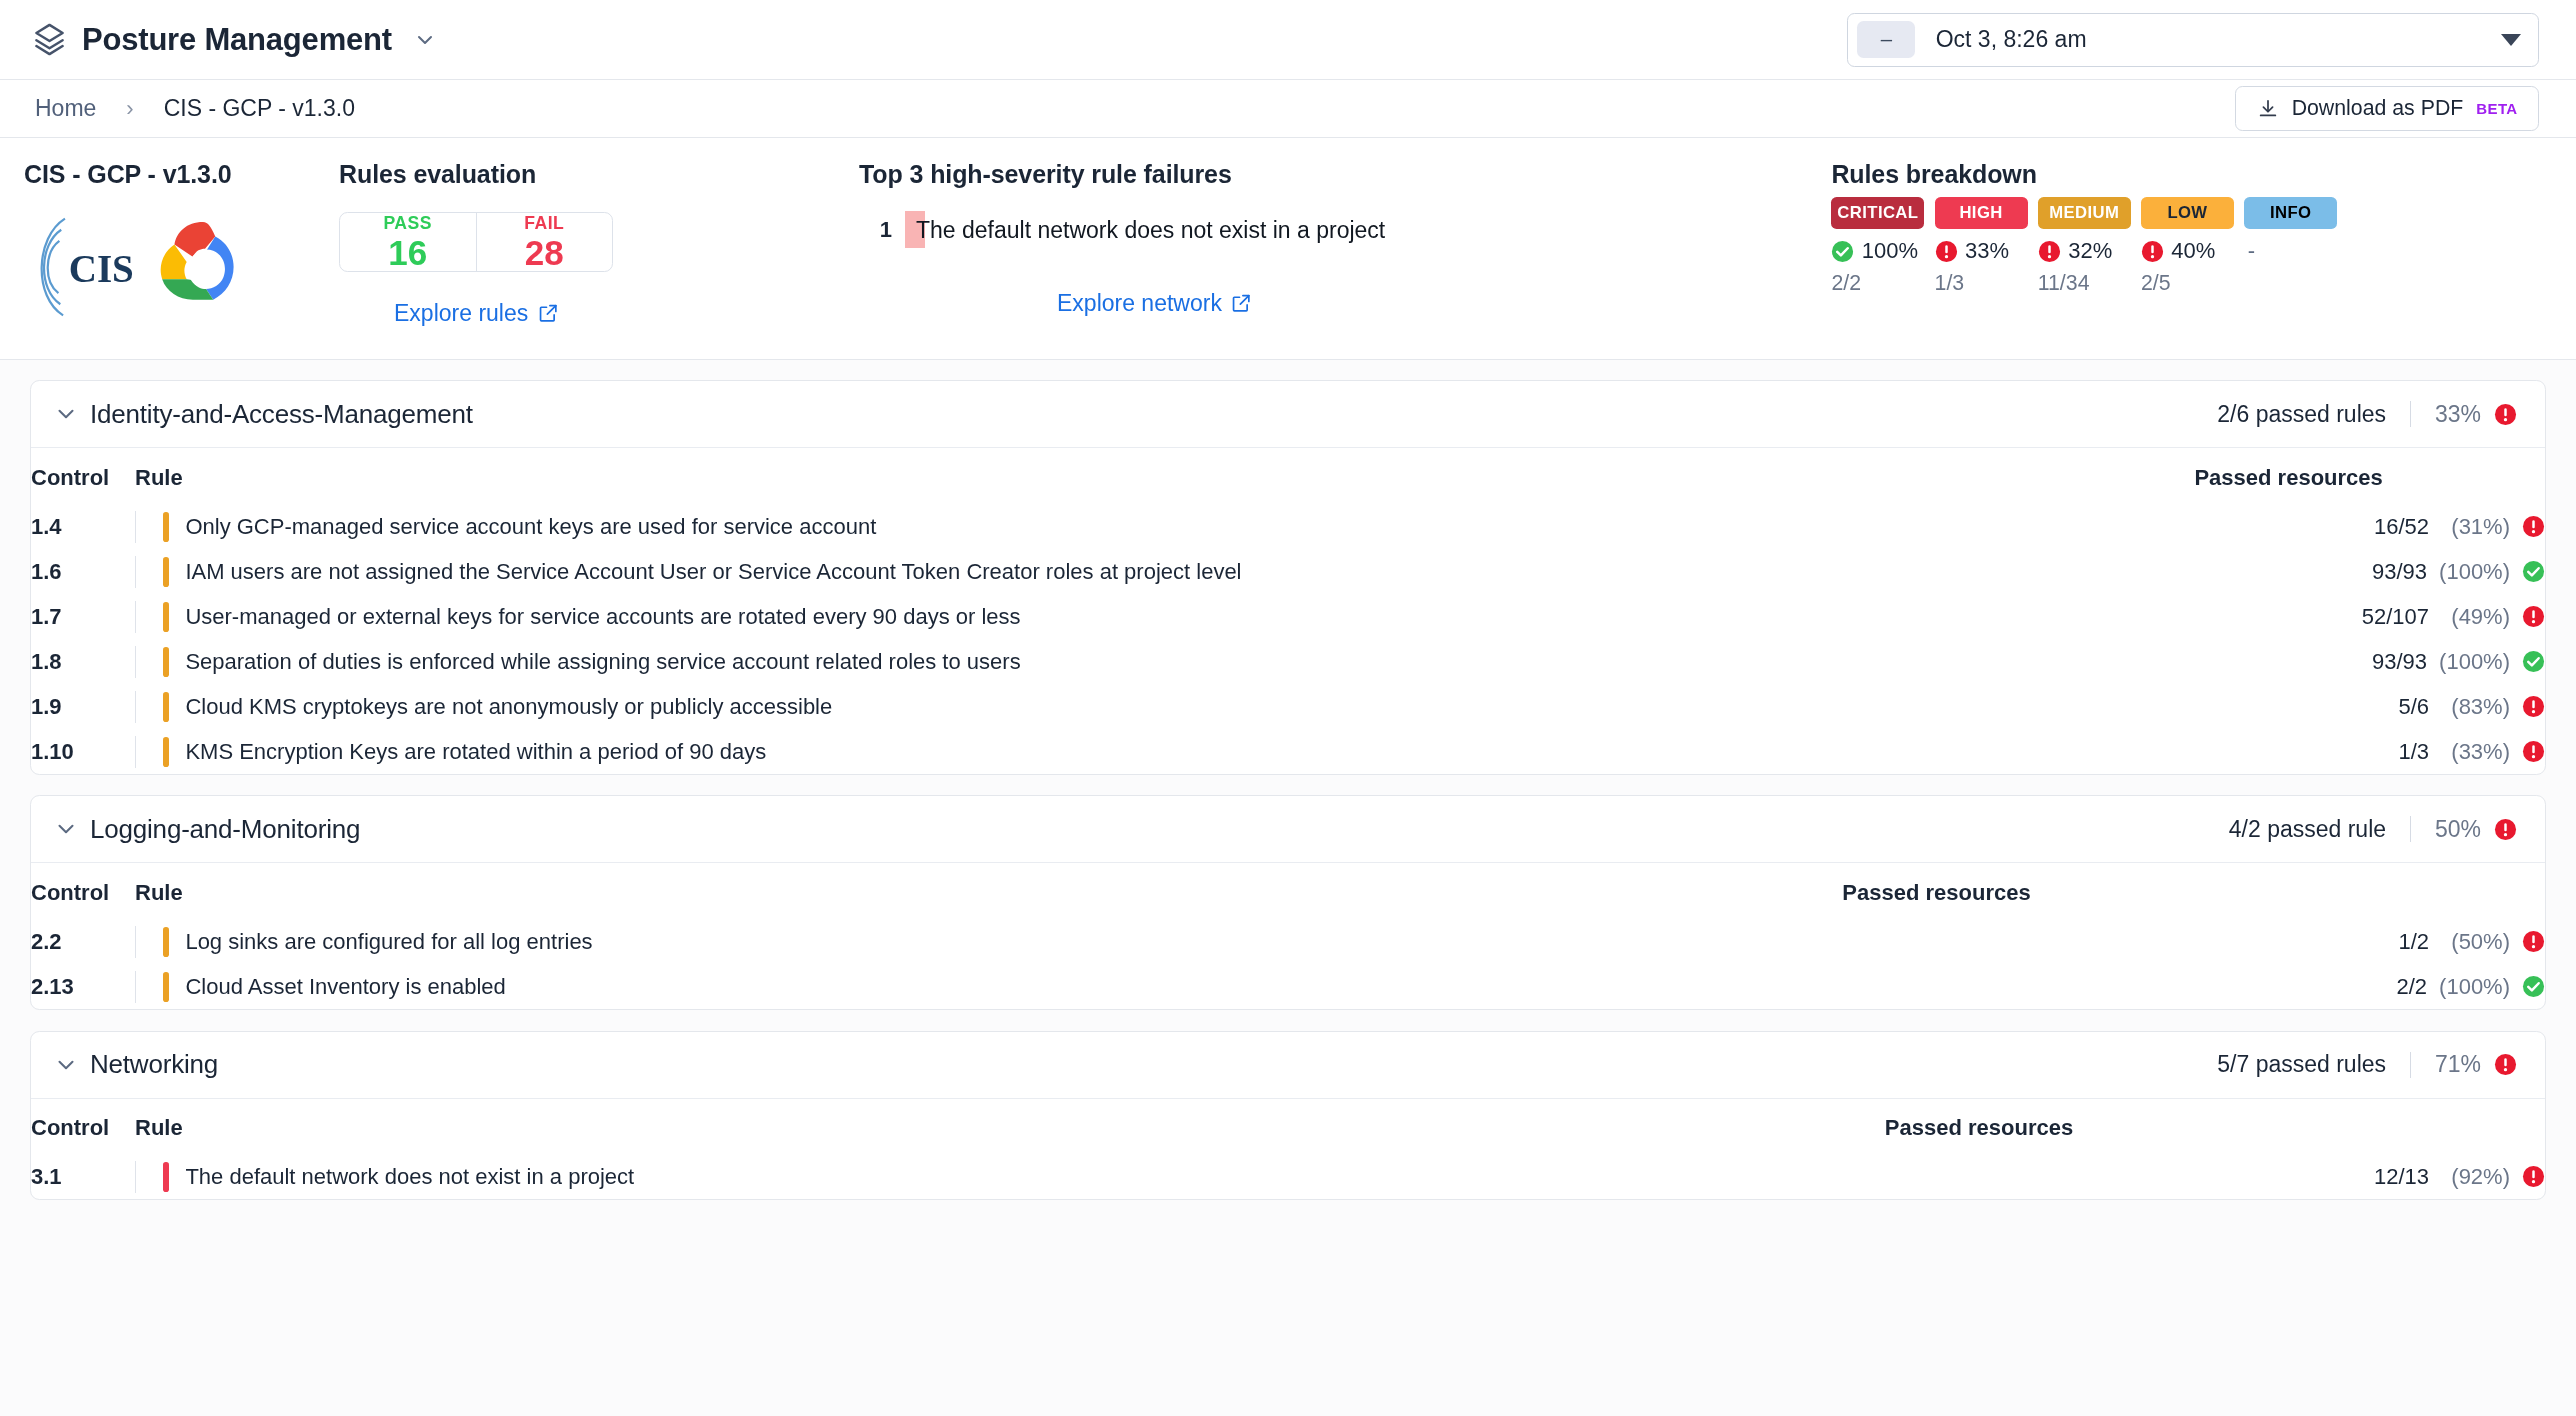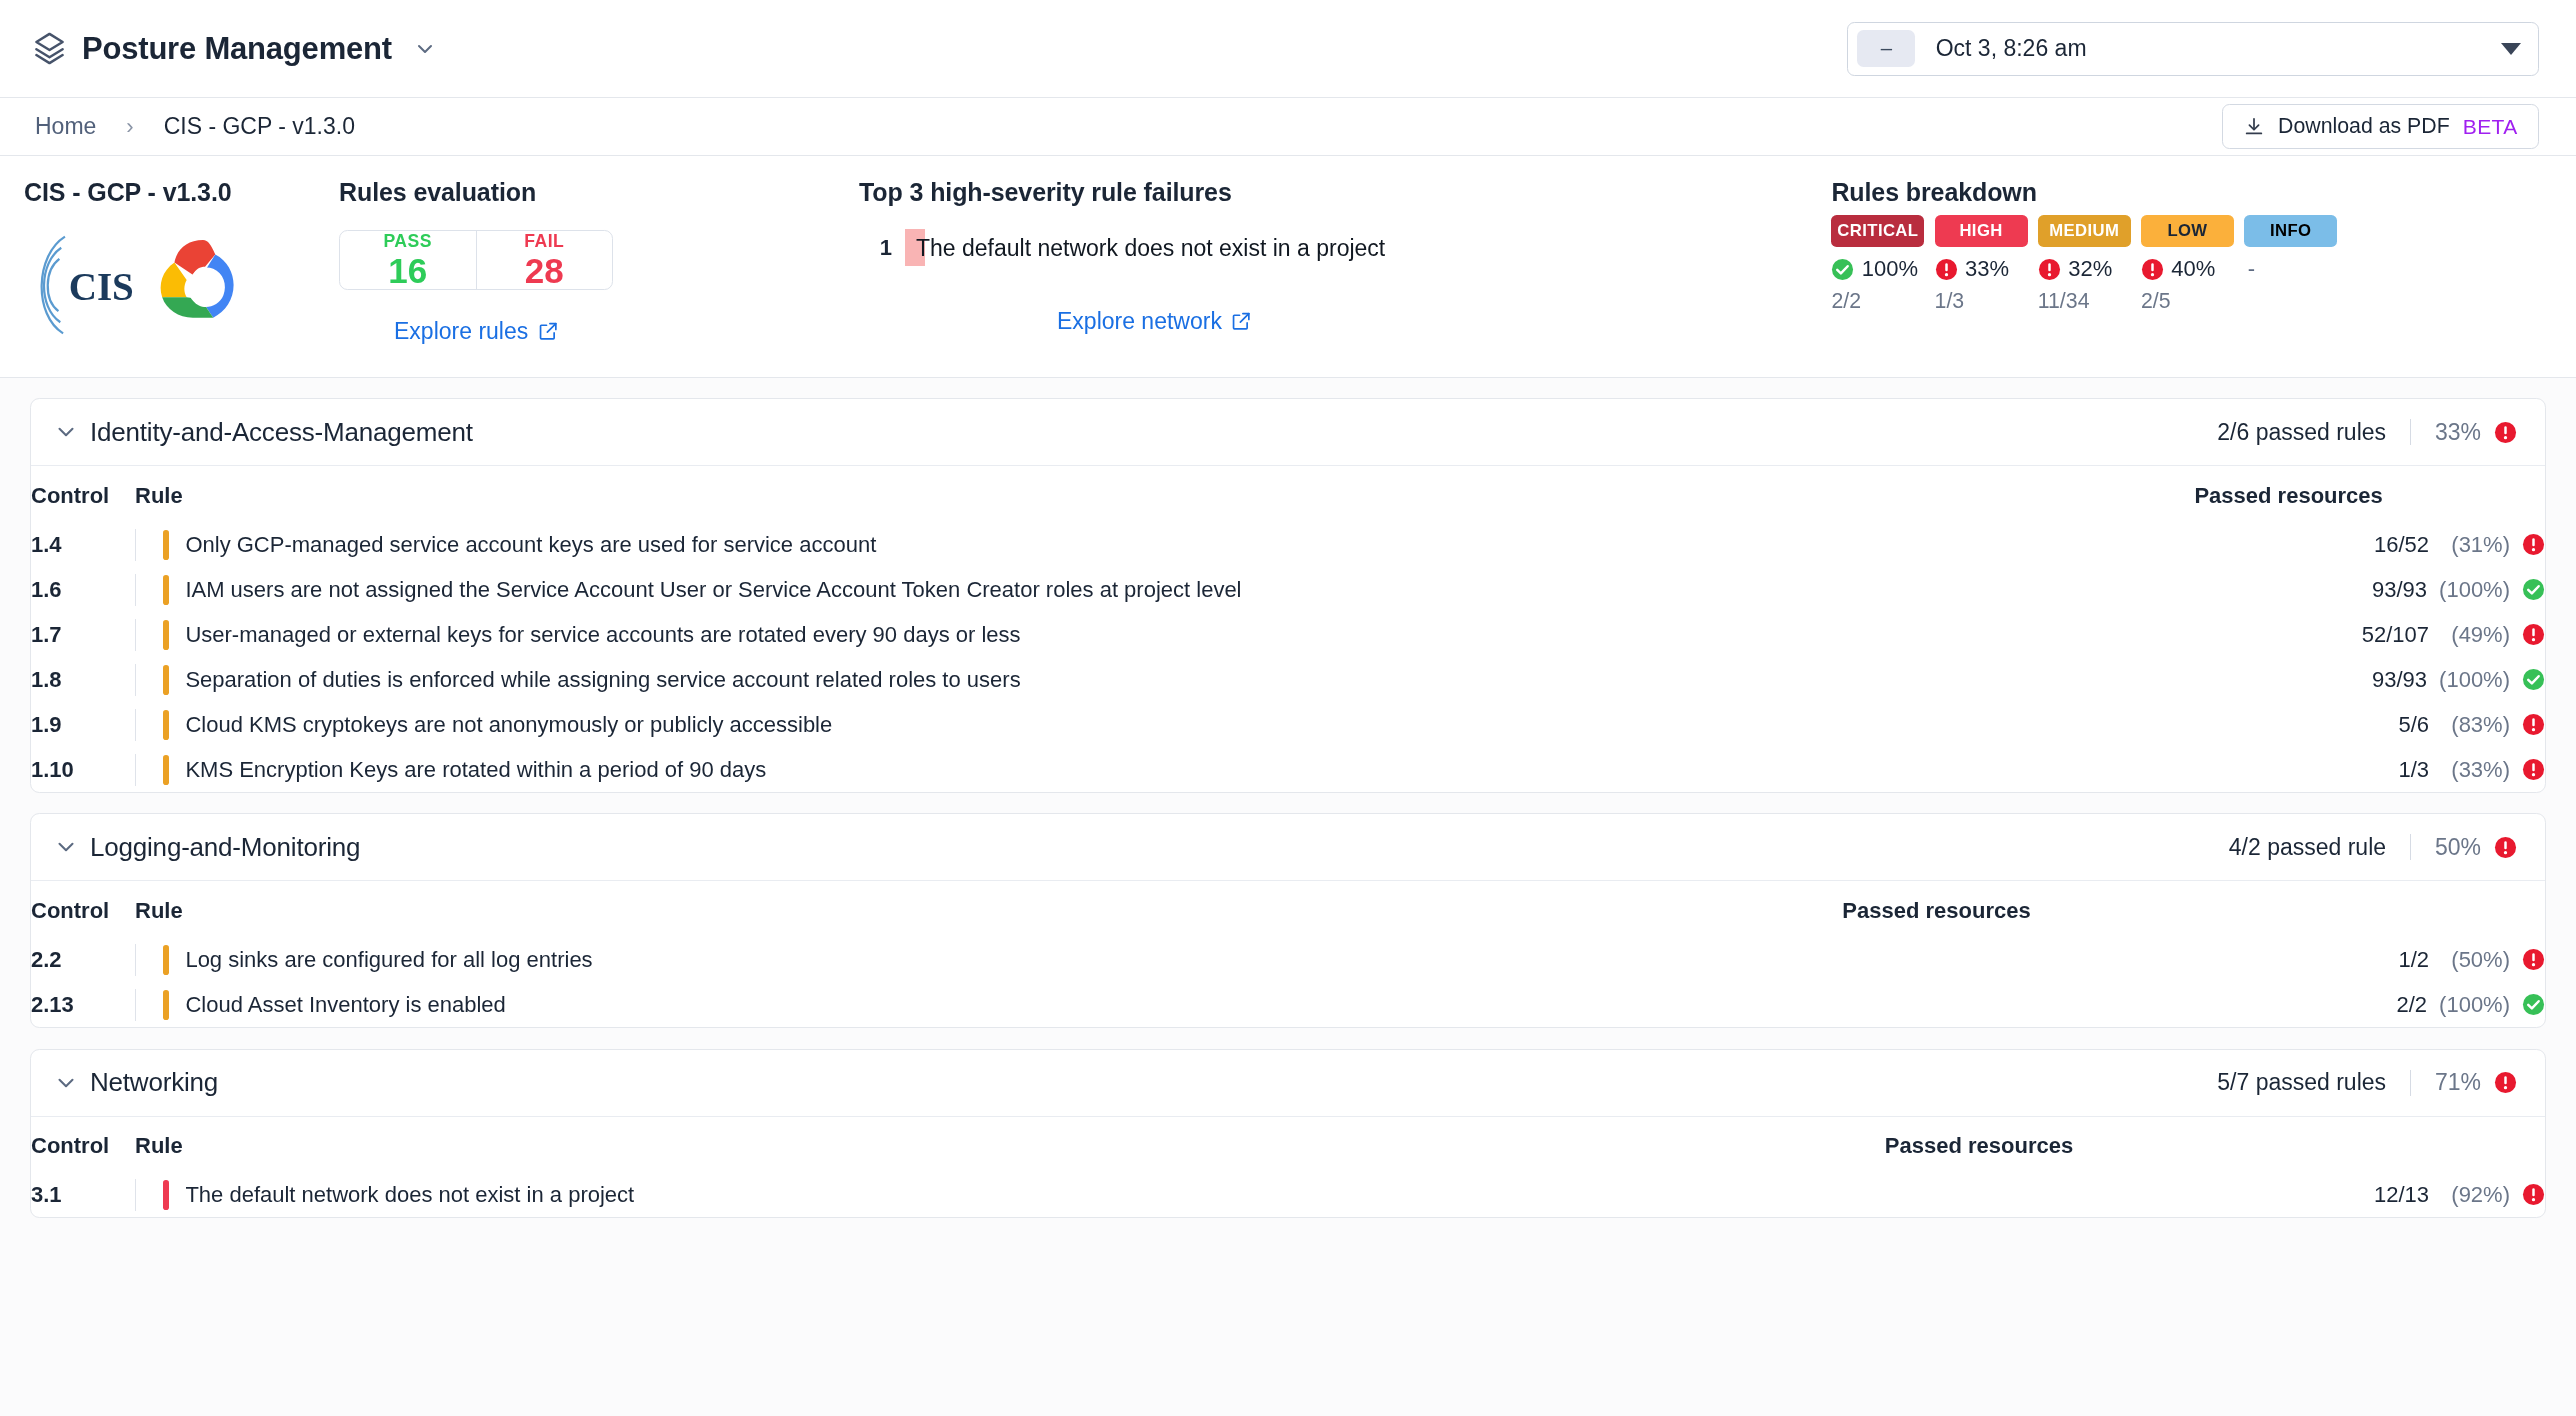--- a/index.html
+++ b/index.html
@@ -7,21 +7,21 @@
     width: 2576px;
     height: 1416px;
     background: #ffffff;
     font-family: "Liberation Sans", sans-serif;
     color: #202b3c;
     overflow: hidden;
   }
 
   
   .topbar {
-    height: 98px;
+    height: 80px;
     display: flex;
     align-items: center;
     padding: 0 37px 0 32px;
     border-bottom: 0.9px solid #e4e7ec;
     background: #fff;
   }
   .app-brand {
     display: flex;
     align-items: center;
     gap: 15px;
@@ -99,22 +99,22 @@
     padding: 0 20.4px;
     border: 0.9px solid #d3d9e2;
     border-radius: 7.4px;
     background: #fff;
     font-size: 21.3px;
     color: #1b2636;
   }
   .dl-icon { width: 22px; height: 22px; display: block; color: #333c4d; }
   .beta-tag {
     color: #a020f0;
-    font-weight: 400;
-    font-size: 21px;
+    font-weight: 700;
+    font-size: 15px;
     letter-spacing: 0.4px;
   }
 
   
   .summary {
     display: flex;
     padding: 22px 0 32px 0;
     border-bottom: 0.9px solid #e4e7ec;
     background: #fff;
   }

